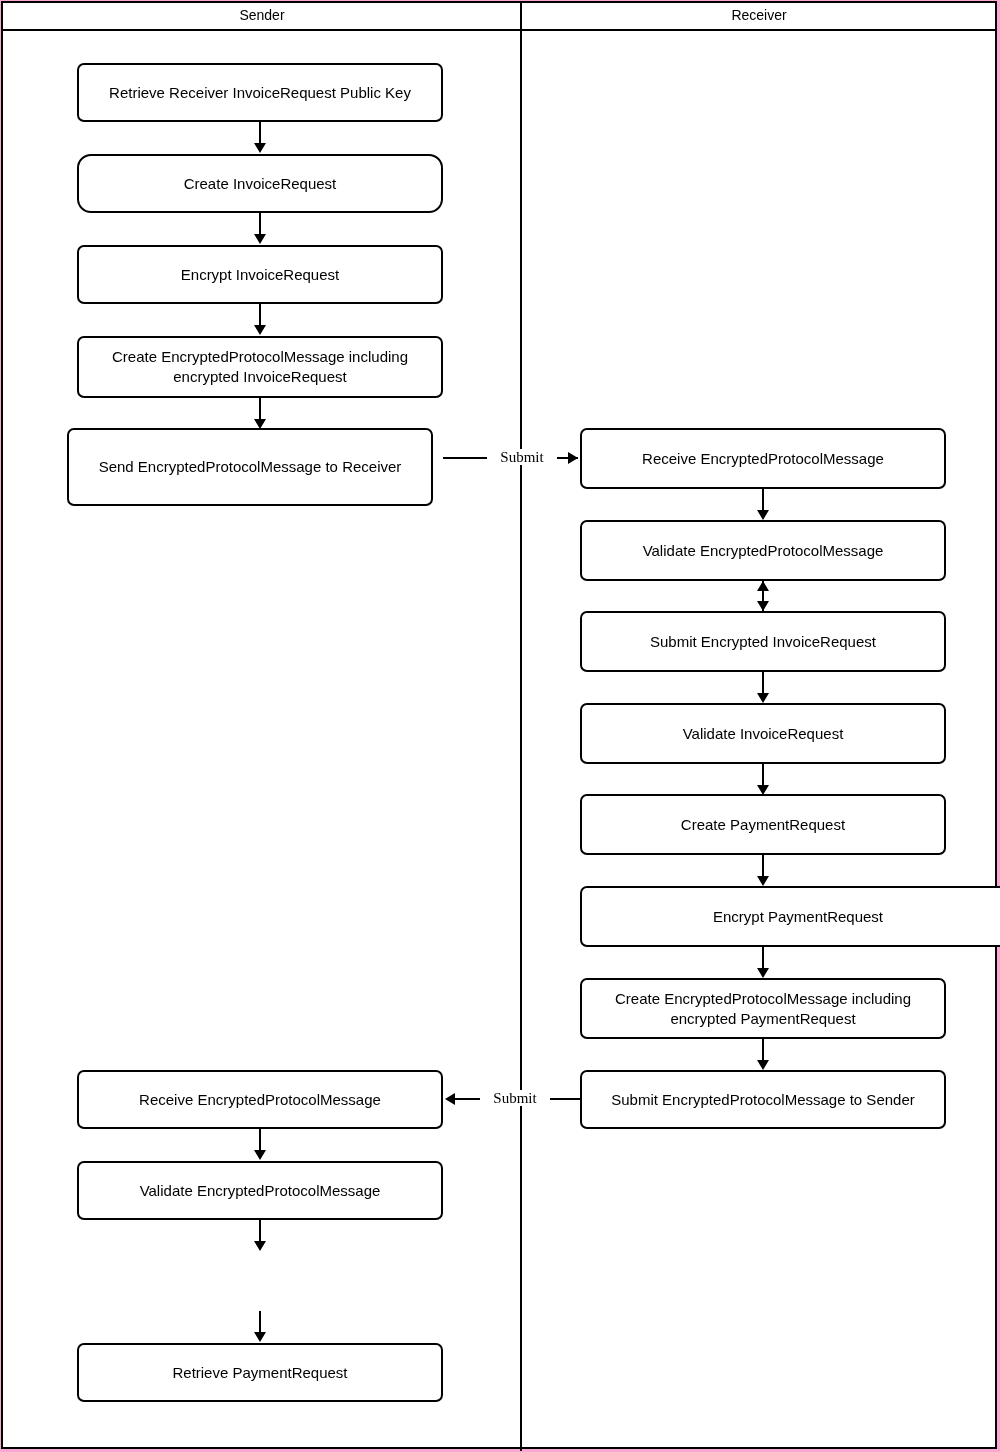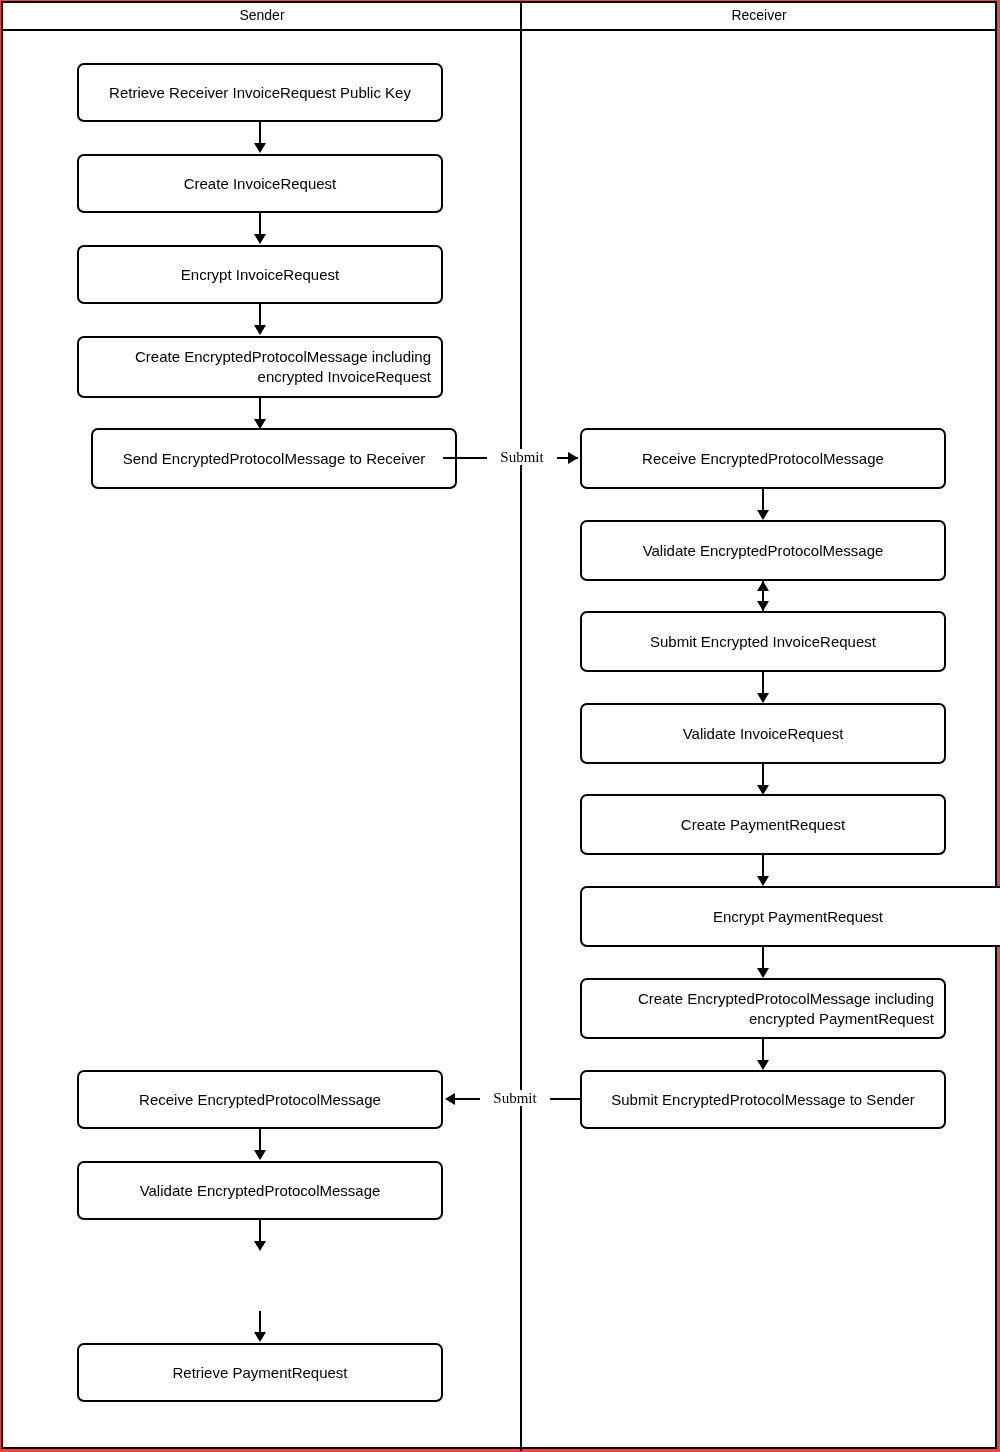--- a/index.html
+++ b/index.html
@@ -11,21 +11,21 @@
   body {
     font-family: "Liberation Sans", sans-serif;
     color: #000000;
   }
 
   #diagram-root {
     position: relative;
     width: 1000px;
     height: 1452px;
     overflow: hidden;
-    background: #ef4444;
+    background: #f9a8d4;
   }
 
   
   .frame {
     position: absolute;
     left: 1px;
     top: 1px;
     width: 996px;
     height: 1448px;
     border: 2px solid #000000;
@@ -67,21 +67,21 @@
   
   .node {
     position: absolute;
     box-sizing: border-box;
     border: 2px solid #000000;
     border-radius: 7px;
     background: #ffffff;
     display: flex;
     align-items: center;
     justify-content: center;
-    text-align: right;
+    text-align: center;
     font-size: 15px;
     line-height: 20px;
     color: #000000;
     padding: 2px 10px;
   }
   .node > span { display: block; }
 
   
   .conn {
     position: absolute;
@@ -139,39 +139,39 @@
 
   <div class="lane-header left">Sender</div>
   <div class="lane-header right">Receiver</div>
 
   <div class="node" style="left:77px; top:63px; width:366px; height:59px;">
     <span>Retrieve Receiver InvoiceRequest Public Key</span>
   </div>
   <div class="conn v" style="left:259px; top:122px; height:22px;"></div>
   <div class="arrow down" style="left:254px; top:143px;"></div>
 
-  <div class="node" style="left:77px; top:154px; width:366px; height:59px;">
+  <div class="node" style="left:77px; top:154px; width:366px; height:59px;border-radius:14px;">
     <span>Create InvoiceRequest</span>
   </div>
   <div class="conn v" style="left:259px; top:213px; height:22px;"></div>
   <div class="arrow down" style="left:254px; top:234px;"></div>
 
   <div class="node" style="left:77px; top:245px; width:366px; height:59px;">
     <span>Encrypt InvoiceRequest</span>
   </div>
   <div class="conn v" style="left:259px; top:304px; height:22px;"></div>
   <div class="arrow down" style="left:254px; top:325px;"></div>
 
   <div class="node" style="left:77px; top:336px; width:366px; height:62px;">
     <span>Create EncryptedProtocolMessage including encrypted InvoiceRequest</span>
   </div>
   <div class="conn v" style="left:259px; top:398px; height:22px;"></div>
   <div class="arrow down" style="left:254px; top:419px;"></div>
 
-  <div class="node" style="left:91px; top:428px; width:366px; height:61px;">
+  <div class="node" style="left:67px; top:428px; width:366px; height:78px;">
     <span>Send EncryptedProtocolMessage to Receiver</span>
   </div>
 
   <div class="conn h" style="left:443px; top:457px; width:135px;"></div>
   <div class="arrow right" style="left:568px; top:452px;"></div>
   <div class="edge-label" style="left:487px; top:449px; width:66px;">Submit</div>
 
   <div class="node" style="left:580px; top:428px; width:366px; height:61px;">
     <span>Receive EncryptedProtocolMessage</span>
   </div>

